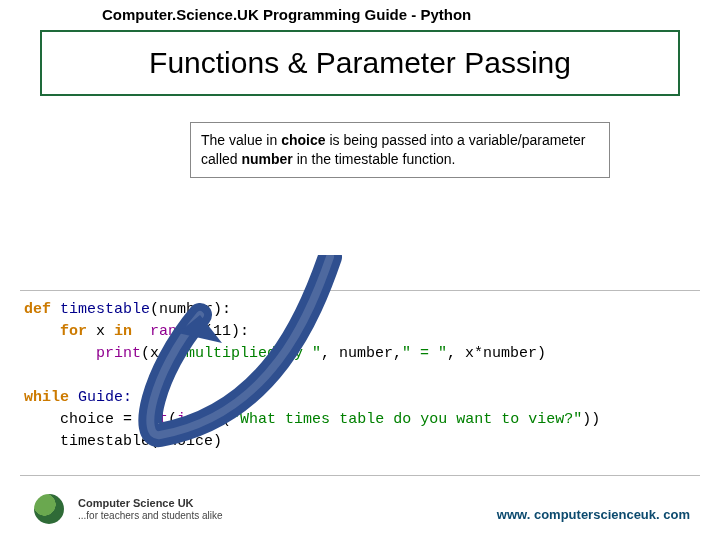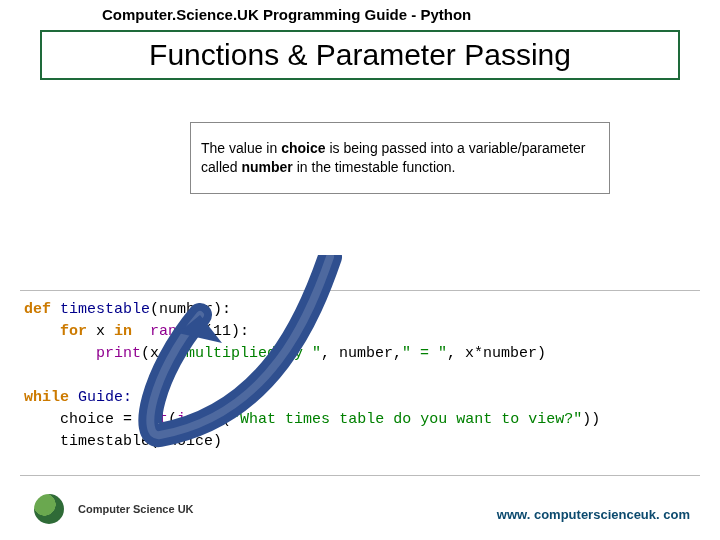--- a/index.html
+++ b/index.html
@@ -18,35 +18,35 @@
     font-size: 15px;
     font-weight: bold;
     color: #000;
   }
   .title-box {
     position: absolute;
     top: 30px;
     left: 40px;
     width: 640px;
     border: 2px solid #1e6a3a;
-    padding: 6px 16px;
+    padding: 14px 16px;
     text-align: center;
   }
   .title-text {
     font-size: 30px;
     color: #000;
   }
   .callout-box {
     position: absolute;
     top: 122px;
     left: 190px;
     width: 420px;
     background: #fff;
     border: 1px solid #888;
-    padding: 16px 10px;
+    padding: 8px 10px;
     font-size: 14px;
     line-height: 1.35;
     color: #000;
     z-index: 5;
   }
   .callout-box p { margin-bottom: 10px; }
   .callout-box p:last-child { margin-bottom: 0; }
   .b { font-weight: bold; }
   .code-area {
     position: absolute;
@@ -130,16 +130,17 @@
 <span class="fn">        print</span><span class="blk">(x, </span><span class="str">"multiplied by "</span><span class="blk">, number,</span><span class="str">" = "</span><span class="blk">, x*number)</span>
 
 <span class="kw">while </span><span class="dk">Guide:</span>
 <span class="blk">    choice </span><span class="blk">= </span><span class="fn">int</span><span class="blk">(</span><span class="fn">input</span><span class="blk">(</span><span class="str">"What times table do you want to view?"</span><span class="blk">))</span>
 <span class="blk">    timestable(choice)</span></div>
 
 <div class="footer-logo">
   <div class="logo-mark"></div>
   <div class="logo-text">
     <div class="lt1">Computer Science UK</div>
+    <div>...for teachers and students alike</div>
   </div>
 </div>
 
 <div class="footer-url">www. computerscienceuk. com</div>
 
 </body></html>

